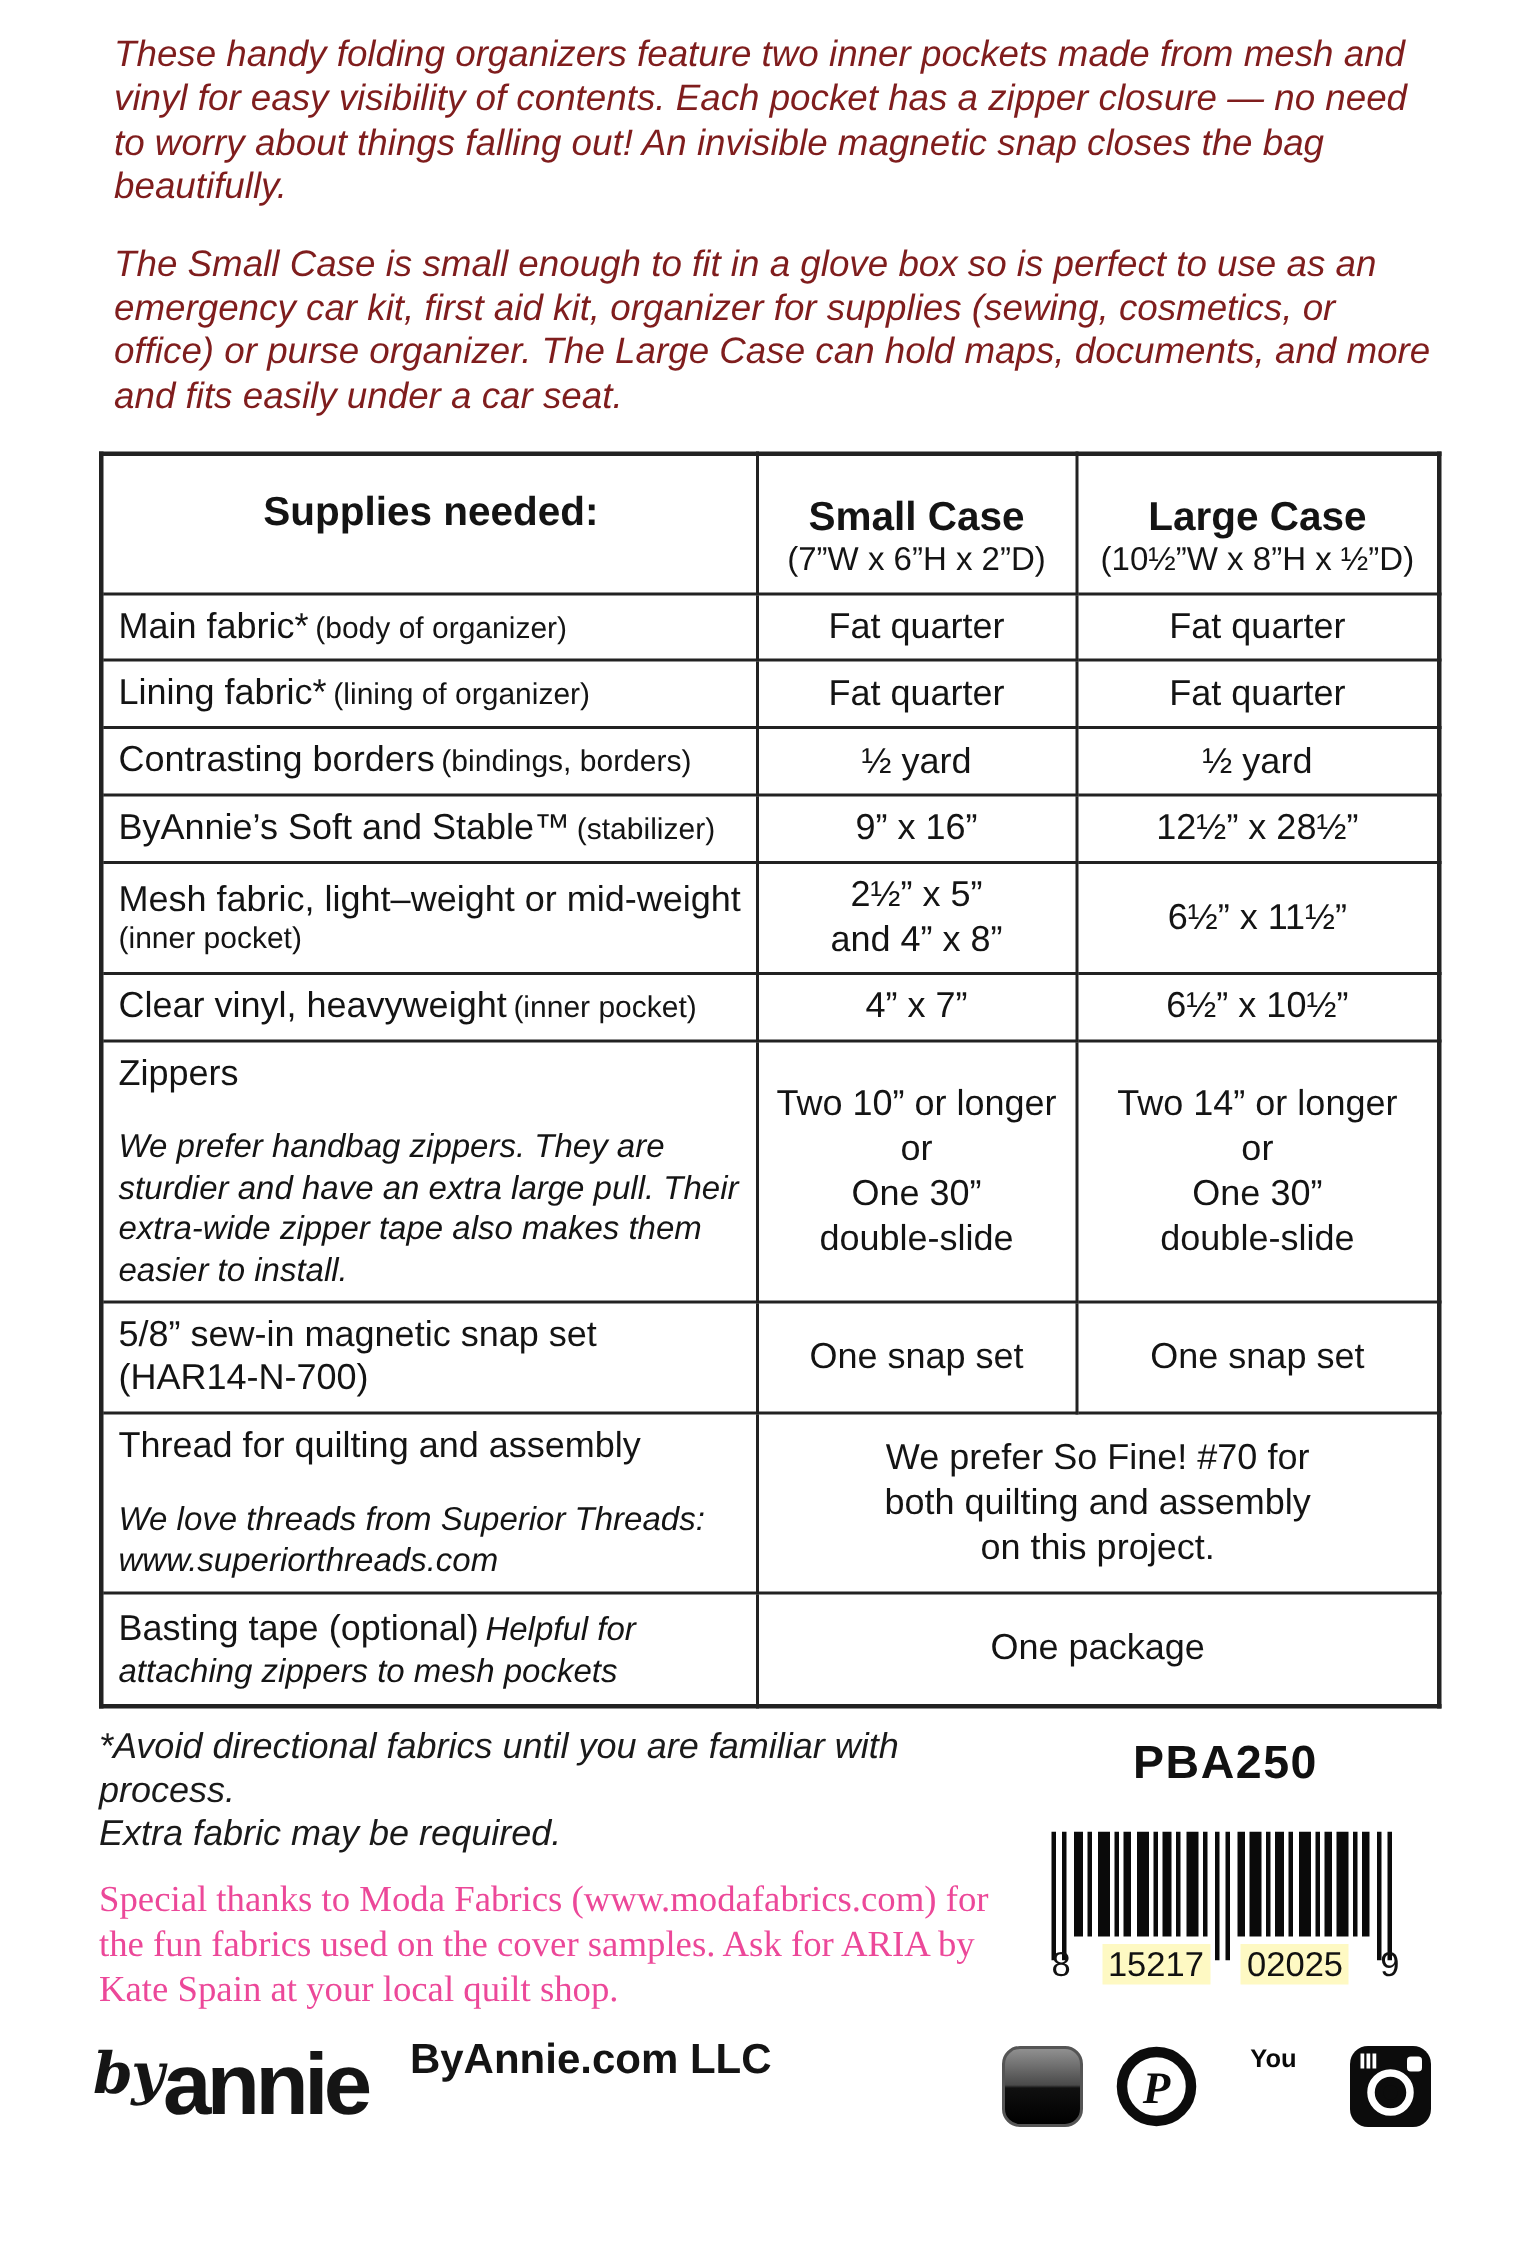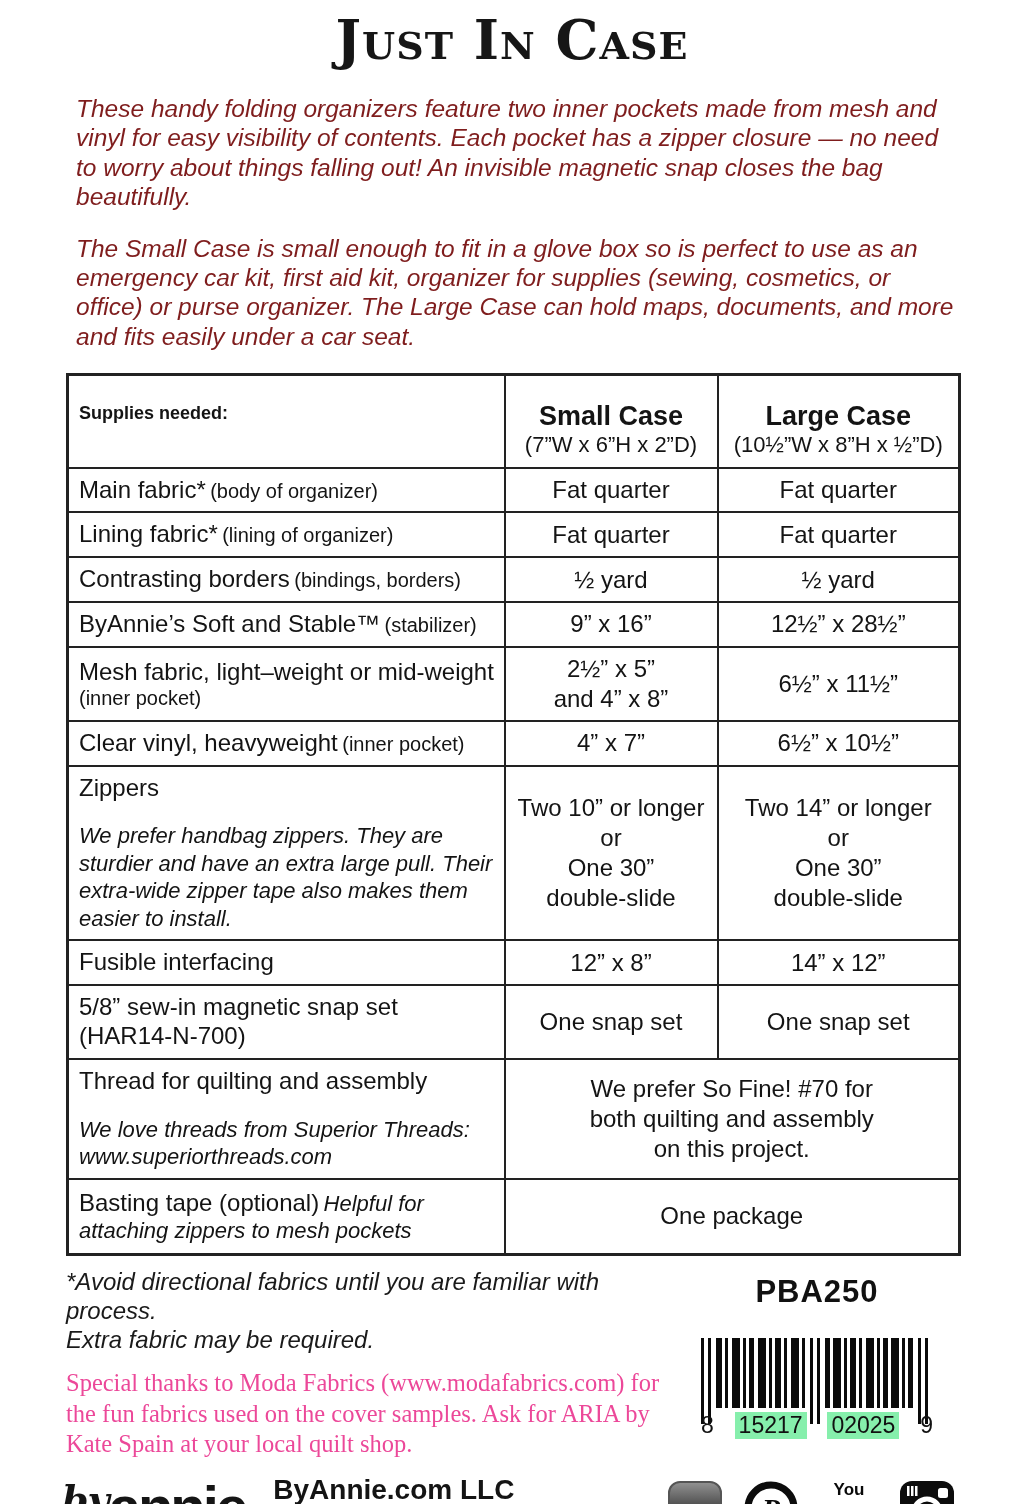--- a/index.html
+++ b/index.html
@@ -43,23 +43,23 @@
   table.supplies col.c1 { width: 437px; }
   table.supplies col.c2 { width: 213px; }
   table.supplies col.c3 { width: 242px; }
   table.supplies th, table.supplies td {
     border: 2px solid #222222;
     vertical-align: middle;
     color: #141414;
   }
   table.supplies { border: 3px solid #222222; }
   th.h-label {
-    text-align: left;
+    text-align: center;
     padding: 10px 8px 26px 10px;
-    font-size: 18px;
+    font-size: 27px;
     font-weight: bold;
   }
   th.h-case { text-align: center; padding: 8px 2px; font-weight: normal; }
   th.h-case .case-title { font-size: 27px; font-weight: bold; line-height: 1.15; margin-top: 17px; }
   th.h-case .case-sub   { font-size: 22px; line-height: 1.2; }
   td.lbl-cell { padding: 7px 4px 7px 10px; height: 44px; }
   td.val-cell {
     text-align: center;
     font-size: 24px;
     white-space: pre-line;
@@ -118,21 +118,21 @@
   .barcode-wrap { margin-top: 28px; width: 236px; }
   .barcode-digits {
     display: flex;
     justify-content: space-between;
     margin-top: -16px;
     padding: 0 2px;
     font-size: 23px;
     color: #111;
     background: transparent;
   }
-  .barcode-digits .grp { background: #86efac; padding: 0 4px; text-align: right; }
+  .barcode-digits .grp { background: #fef9c3; padding: 0 4px; text-align: right; }
   
   .page-footer {
     display: flex;
     margin: 14px 60px 0 62px;
     align-items: flex-start;
   }
   .logo { width: 195px; position: relative; color: #151515; }
   .logo-line1 { white-space: nowrap; }
   .logo-by {
     font-family: "DejaVu Serif", serif;
@@ -176,21 +176,20 @@
     overflow: hidden;
   }
   .yt-icon { width: 58px; text-align: center; }
   .yt-you { font-size: 17px; font-weight: bold; color: #0a0a0a; line-height: 1; letter-spacing: 0; }
 </style>
 </head>
 <body>
 
 <div class="page">
 
-  <h1 class="title">Just In Case</h1>
 
   <div class="intro">
     <p>These handy folding organizers feature two inner pockets made from mesh and vinyl for easy visibility of contents. Each pocket has a zipper closure — no need to worry about things falling out! An invisible magnetic snap closes the bag beautifully.</p>
     <p>The Small Case is small enough to fit in a glove box so is perfect to use as an emergency car kit, first aid kit, organizer for supplies (sewing, cosmetics, or office) or purse organizer. The Large Case can hold maps, documents, and more and fits easily under a car seat.</p>
   </div>
 
   <table class="supplies">
     <colgroup>
         <col class="c1">
         <col class="c2">
@@ -272,27 +271,20 @@
       <td class="val-cell">Two 10” or longer
 or
 One 30”
 double-slide</td>
       <td class="val-cell">Two 14” or longer
 or
 One 30”
 double-slide</td>
     </tr>
 
-    <tr>
-      <td class="lbl-cell">
-        <span class="lbl">Fusible interfacing</span>
-      </td>
-      <td class="val-cell">12” x 8”</td>
-      <td class="val-cell">14” x 12”</td>
-    </tr>
 
     <tr class="r-snap">
       <td class="lbl-cell">
         <span class="lbl pre">5/8” sew-in magnetic snap set
 (HAR14-N-700)</span>
       </td>
       <td class="val-cell">One snap set</td>
       <td class="val-cell">One snap set</td>
     </tr>
 

